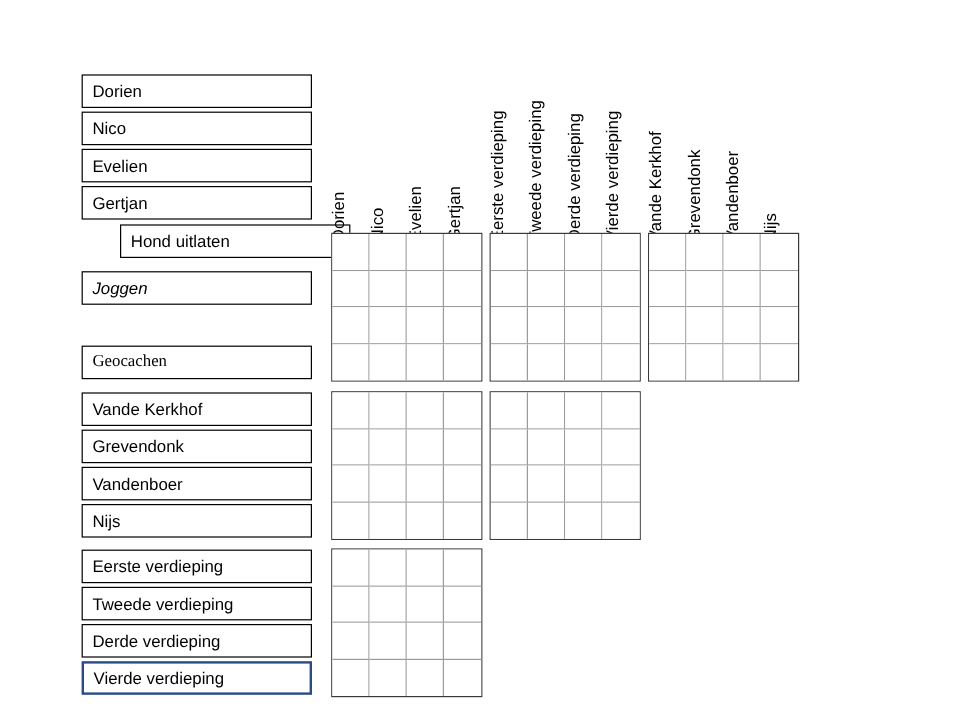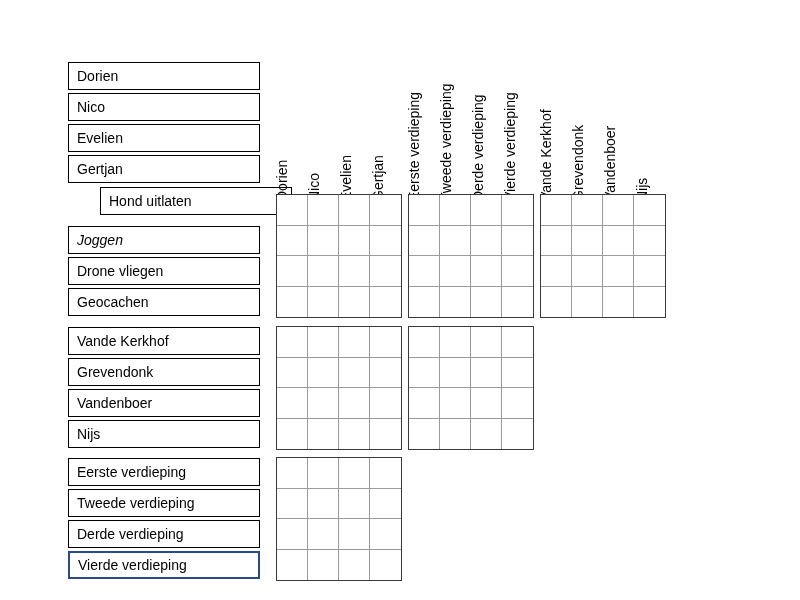--- a/index.html
+++ b/index.html
@@ -75,22 +75,21 @@
 
 <div id="grid-root">
 
   <div class="label-box" style="left:68px; top:62px;">Dorien</div>
   <div class="label-box" style="left:68px; top:93px;">Nico</div>
   <div class="label-box" style="left:68px; top:124px;">Evelien</div>
   <div class="label-box" style="left:68px; top:155px;">Gertjan</div>
 
   <div class="label-box" style="left:68px; top:187px;margin-left:32px;">Hond uitlaten</div>
   <div class="label-box" style="left:68px; top:226px;font-style:italic;">Joggen</div>
-  <div class="label-box" style="left:68px; top:257px;">Drone vliegen</div>
-  <div class="label-box" style="left:68px; top:288px;">Geocachen</div>
+  <div class="label-box" style="left:68px; top:288px;font-family:Liberation Serif, serif;">Geocachen</div>
 
   <div class="label-box" style="left:68px; top:327px;">Vande Kerkhof</div>
   <div class="label-box" style="left:68px; top:358px;">Grevendonk</div>
   <div class="label-box" style="left:68px; top:389px;">Vandenboer</div>
   <div class="label-box" style="left:68px; top:420px;">Nijs</div>
 
   <div class="label-box" style="left:68px; top:458px;">Eerste verdieping</div>
   <div class="label-box" style="left:68px; top:489px;">Tweede verdieping</div>
   <div class="label-box" style="left:68px; top:520px;">Derde verdieping</div>
   <div class="label-box selected" style="left:68px; top:551px;">Vierde verdieping</div>

